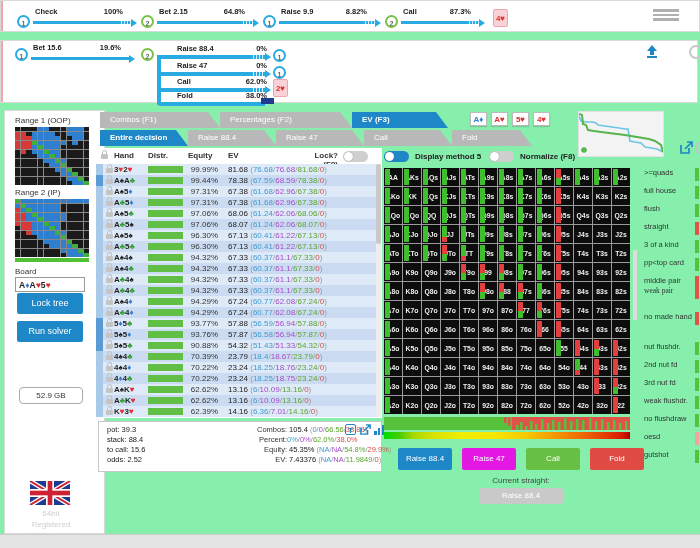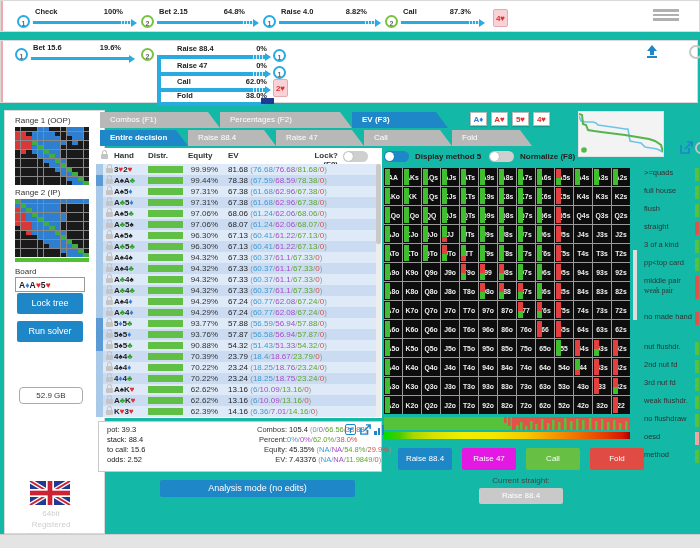--- a/index.html
+++ b/index.html
@@ -1,16 +1,16 @@
 <!DOCTYPE html>
 <html><head>
 <meta charset="utf-8">
 <style>
   html,body{margin:0;padding:0;background:#ececec;}
-  #root{position:relative;width:700px;height:548px;background:#14b8a6;overflow:hidden;
+  #root{position:relative;width:700px;height:548px;background:#86efac;overflow:hidden;
         font-family:"Liberation Sans",sans-serif;color:#222;font-size:8px;}
   .panel{position:absolute;background:#fff;border:1px solid #d9d9d9;box-sizing:border-box;}
   .pinkedge{position:absolute;left:0;top:0;bottom:0;width:2px;background:#f2a8a8;}
   
   .tnode{position:absolute;width:13px;height:13px;border-radius:50%;background:#fff;border:2px solid #29abe2;
          font-size:7px;line-height:13px;text-align:center;color:#666;box-sizing:border-box;font-weight:bold;}
   .tnode.p2{border-color:#7ac143;}
   .tedge{position:absolute;height:20px;}
   .elab{position:absolute;left:2px;top:0;font-size:7.5px;font-weight:600;color:#222;white-space:nowrap;}
   .epct{position:absolute;right:16px;top:0;font-size:7.5px;font-weight:600;color:#222;}
@@ -99,21 +99,21 @@
           <div class="earrow" style="left: 98px;"></div>
         </div>
         <div class="tedge" style="left: 156px; top: 6px; width: 104px;">
           <span class="elab">Bet 2.15</span>
           <span class="epct">64.8%</span>
           <div class="eline" style="width: 96px;"></div>
           <div class="ehatch" style="left: 84px;"></div>
           <div class="earrow" style="left: 96px;"></div>
         </div>
         <div class="tedge" style="left: 278px; top: 6px; width: 104px;">
-          <span class="elab">Raise 4.0</span>
+          <span class="elab">Raise 9.9</span>
           <span class="epct">8.82%</span>
           <div class="eline" style="width: 96px;"></div>
           <div class="ehatch" style="left: 84px;"></div>
           <div class="earrow" style="left: 96px;"></div>
         </div>
         <div class="tedge" style="left: 400px; top: 6px; width: 86px;">
           <span class="elab">Call</span>
           <span class="epct">87.3%</span>
           <div class="eline" style="width: 78px;"></div>
           <div class="ehatch" style="left: 66px;"></div>
@@ -781,21 +781,20 @@
     <svg style="position:absolute;left:261px;top:2px;" width="11" height="11" viewBox="0 0 13 13">
       <path d="M1 4 L1 12 L9 12 L9 7 M5 8 L12 1 M7 1 L12 1 L12 6" stroke="#1e87c8" stroke-width="1.7" fill="none"></path>
     </svg>
     <div style="position:absolute;left:275px;top:3px;width:11px;height:10px;">
       <div style="position:absolute;left:0;bottom:0;width:2.5px;height:4px;background:#1e87c8;"></div>
       <div style="position:absolute;left:3.8px;bottom:0;width:2.5px;height:7px;background:#1e87c8;"></div>
       <div style="position:absolute;left:7.6px;bottom:0;width:2.5px;height:10px;background:#1e87c8;"></div>
     </div>
   </div>
 
-  <div class="modebtn" style="top:480px;background:#1e87c8;">Analysis mode (no edits)</div>
 
   <div class="pill on" style="left:384px;top:151px;">
       <div class="knob"></div>
     </div>
   <div class="tglab" style="left:415px;top:152px;">Display method 5</div>
   <div class="pill" style="left:489px;top:151px;">
       <div class="knob"></div>
     </div>
   <div class="tglab" style="left:520px;top:152px;">Normalize (F8)</div>
 
@@ -1460,17 +1459,17 @@
       <div class="catrow" style="top: 258px;"><span>pp&lt;top card</span><div class="catbar" style="background: rgb(86, 194, 60);"></div></div>
       <div class="catrow" style="top: 276px;"><span>middle pair</span><div class="catbar" style="background: rgb(224, 83, 72);"></div></div>
       <div class="catrow" style="top: 286px; font-family: Liberation Serif, serif;"><span>weak pair</span><div class="catbar" style="background: rgb(224, 83, 72);"></div></div>
       <div class="catrow" style="top: 312px;"><span>no made hand</span><div class="catbar" style="background: rgb(224, 83, 72);"></div></div>
       <div class="catrow" style="top: 342px;"><span>nut flushdr.</span><div class="catbar" style="background: rgb(86, 194, 60);"></div></div>
       <div class="catrow" style="top: 360px;"><span>2nd nut fd</span><div class="catbar" style="background: rgb(86, 194, 60);"></div></div>
       <div class="catrow" style="top: 378px;"><span>3rd nut fd</span><div class="catbar" style="background: rgb(86, 194, 60);"></div></div>
       <div class="catrow" style="top: 396px;"><span>weak flushdr.</span><div class="catbar" style="background: rgb(86, 194, 60);"></div></div>
       <div class="catrow" style="top: 414px;"><span>no flushdraw</span><div class="catbar" style="background: rgb(86, 194, 60);"></div></div>
       <div class="catrow" style="top: 432px;"><span>oesd</span><div class="catbar" style="background: rgb(242, 165, 160);"></div></div>
-      <div class="catrow" style="top: 450px;"><span>method</span><div class="catbar" style="background: rgb(86, 194, 60);"></div></div>
+      <div class="catrow" style="top: 450px;"><span>gutshot</span><div class="catbar" style="background: rgb(86, 194, 60);"></div></div>
     </div>
 
   <div style="position:absolute;left:0;top:534px;width:700px;height:14px;background:#e4e4e4;border-top:1px solid #cdcdcd;"></div>
 </div>
 
 </body></html>

